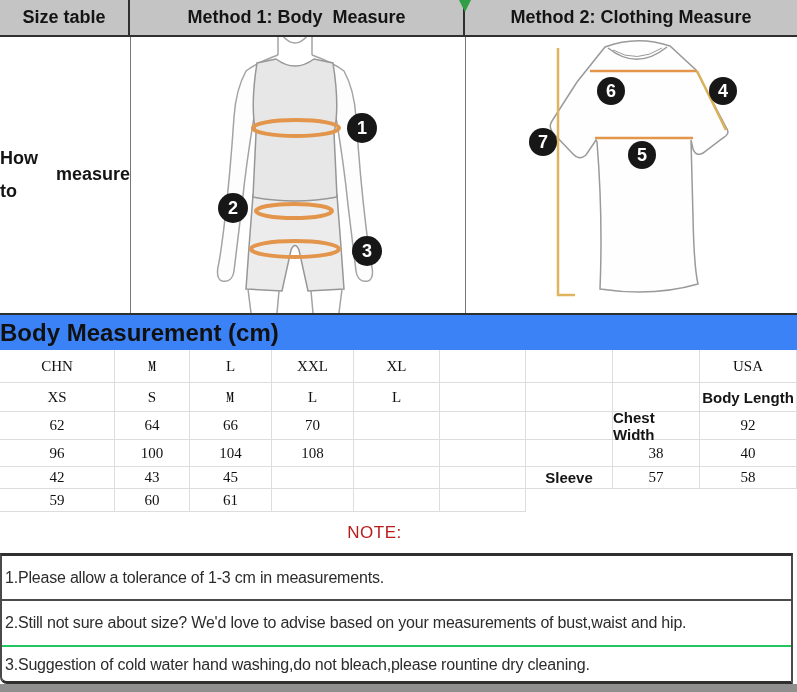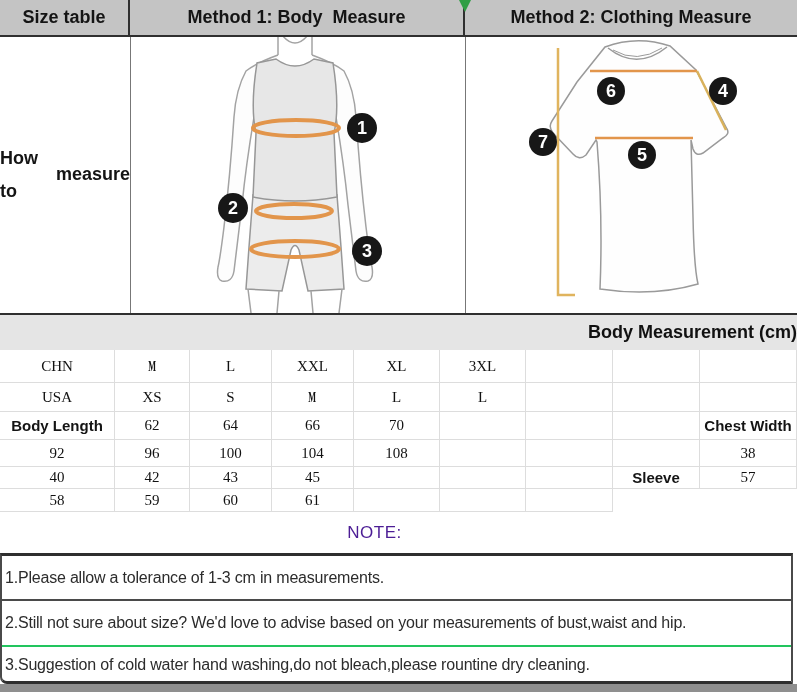--- a/index.html
+++ b/index.html
@@ -24,39 +24,39 @@
   #vline1{left:130px;} #vline2{left:465px;}
   #how-to{position:absolute;left:0;top:0;width:130px;height:276px;display:flex;
           flex-direction:row;align-items:center;justify-content:center;
           font-weight:bold;font-size:18px;line-height:1.85;color:#141414;}
   #body-diagram{position:absolute;left:130px;top:0;}
   #shirt-diagram{position:absolute;left:465px;top:0;}
   .marker-num{fill:#fff;font-family:"Liberation Sans",sans-serif;font-weight:bold;
               font-size:18px;text-anchor:middle;}
 
   
-  #section-bar{position:absolute;left:0;top:313px;width:797px;height:37px;background:#e5e5e5;
+  #section-bar{position:absolute;left:0;top:313px;width:797px;height:37px;background:#3b82f6;
                border-top:2px solid #2f2f2f;box-sizing:border-box;display:flex;
-               align-items:center;justify-content:flex-end;font-weight:bold;font-size:18px;color:#111;}
+               align-items:center;justify-content:flex-start;font-weight:bold;font-size:24px;color:#111;}
 
   
   #size-table{position:absolute;left:0;top:350px;width:797px;height:162px;display:grid;
               grid-template-columns:115px 75px 82px 82px 86px 86px 87px 87px 97px;
               grid-template-rows:33px 29px 28px 27px 22px 23px;}
   .cell{display:flex;align-items:center;justify-content:center;box-sizing:border-box;
         border-right:1px solid #ddd;border-bottom:1px solid #ddd;}
   .lbl-serif{font-family:"Liberation Serif",serif;font-size:15px;color:#111;}
   .lbl-bold{font-weight:bold;font-size:15px;color:#141414;}
   .val{font-family:"Liberation Serif",serif;font-size:15px;color:#111;}
   .m-sq{display:inline-block;transform:scaleX(.55);font-weight:bold;}
 
   
   #note-title{position:absolute;left:0;top:512px;width:699px;height:41px;display:flex;
               align-items:center;justify-content:center;padding-left:50px;box-sizing:border-box;
-              color:#4c1d95;font-size:17px;letter-spacing:.5px;}
+              color:#b91c1c;font-size:17px;letter-spacing:.5px;}
   #notes-box{position:absolute;left:0;top:553px;width:793px;height:131px;box-sizing:border-box;
              border-top:3px solid #2f2f2f;border-left:2px solid #4a4a4a;border-right:2px solid #4a4a4a;
              border-bottom:3px solid #2f2f2f;border-bottom-left-radius:7px;}
   .note-row{box-sizing:border-box;display:flex;align-items:center;padding-left:3px;
             font-size:16px;letter-spacing:-0.2px;color:#2c2c2c;}
   #note1{height:45px;border-bottom:2px solid #4a4a4a;}
   #note2{height:46px;border-bottom:2px solid #22c55e;}
   #note3{height:35px;}
   #bottom-strip{position:absolute;left:0;top:684px;width:797px;height:8px;background:#8f8f8f;}
 </style>
@@ -138,21 +138,20 @@
 
   <div id="size-table">
 
     <div class="cell lbl-serif">CHN</div>
     <div class="cell val">
         <span class="m-sq">M</span>
       </div>
     <div class="cell val">L</div>
     <div class="cell val">XXL</div>
     <div class="cell val">XL</div>
-    <div class="cell val">3XL</div>
     <div class="cell"></div>
     <div class="cell"></div>
     <div class="cell"></div>
 
     <div class="cell lbl-serif">USA</div>
     <div class="cell val">XS</div>
     <div class="cell val">S</div>
     <div class="cell val">
         <span class="m-sq">M</span>
       </div>

